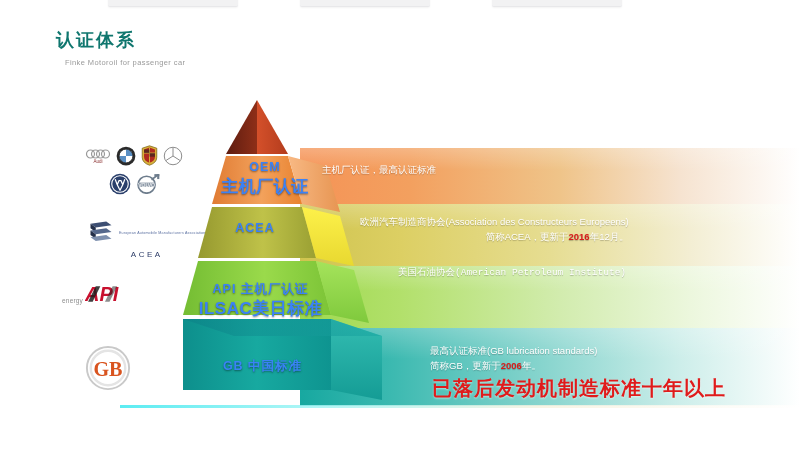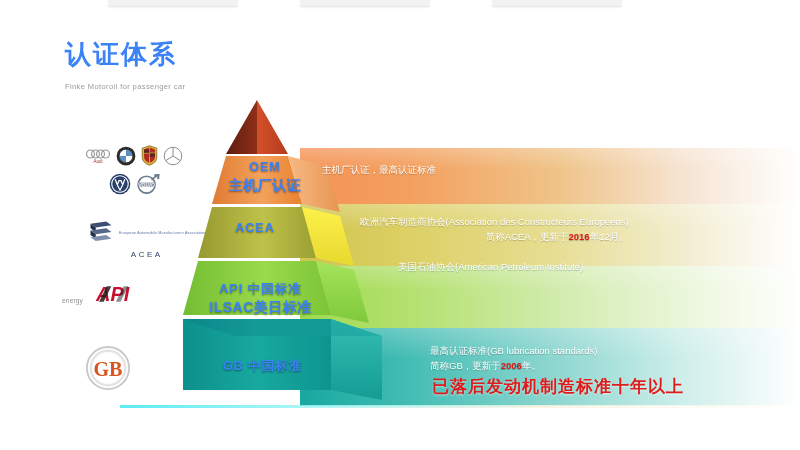--- a/index.html
+++ b/index.html
@@ -42,26 +42,26 @@
   .thumb-ghost.t2 { left: 300px; width: 130px; }
   .thumb-ghost.t3 { left: 492px; width: 130px; }
 
   
   .heading {
     position: absolute;
     left: 52px;
     top: 27px;
   }
   .title {
-    font-size: 26px;
+    font-size: 18px;
     font-weight: bold;
-    color: #3b82f6;
+    color: #0f766e;
     letter-spacing: 2px;
     line-height: 1.1;
-    margin: 13px;
+    margin: 4px;
   }
   .subtitle {
     font-size: 7.5px;
     color: #9a9a9a;
     letter-spacing: 0.4px;
     margin-top: 7px;
     padding-left: 13px;
   }
 
   
@@ -109,29 +109,29 @@
     text-shadow: 0 1px 1px rgba(0,0,0,0.25);
     white-space: nowrap;
   }
   .desc .hl {
     color: #d81b1b;
     font-weight: bold;
     margin-top: 24px;
   }
   .desc-oem  { left: 322px; top: 163px; }
   .desc-acea { left: 360px; top: 215px; text-align: right; }
-  .desc-api  { left: 398px; top: 260px; }
+  .desc-api  { left: 398px; top: 266px; font-family: Liberation Mono, monospace; }
   .desc-gb   { left: 430px; top: 344px; }
 
   .desc-warn {
     position: absolute;
     z-index: 6;
     left: 432px;
     top: 375px;
-    font-size: 17px;
+    font-size: 20px;
     font-weight: bold;
     color: #e01b1b;
     letter-spacing: 1px;
     text-shadow: 0 1px 2px rgba(255,255,255,0.55);
     white-space: nowrap;
   }
 
   
   .pyramid {
     position: absolute;
@@ -147,21 +147,21 @@
     position: absolute;
     z-index: 7;
     color: #3b82f6;
     font-weight: bold;
     text-align: center;
     text-shadow: 0 1px 2px rgba(0,0,0,0.45);
     line-height: 1.35;
     white-space: nowrap;
   }
   .tier-label .lab-main { font-size: 12.5px; letter-spacing: 1px; }
-  .tier-label .lab-sub  { font-size: 14px; letter-spacing: 0.5px; }
+  .tier-label .lab-sub  { font-size: 17px; letter-spacing: 0.5px; }
 
   .lbl-oem  { left: 205px; top: 159px; width: 120px; }
   .lbl-acea { left: 190px; top: 220px; width: 130px; }
   .lbl-api  { left: 178px; top: 281px; width: 165px; }
   .lbl-gb   { left: 170px; top: 358px; width: 185px; }
 
   
   .logo-col { position: absolute; z-index: 8; }
 
   .oem-logos {
@@ -185,21 +185,21 @@
     line-height: 1.45;
     letter-spacing: 0.2px;
   }
   .acea-name {
     font-size: 8px;
     color: #2b3b66;
     letter-spacing: 2.5px;
     margin-top: 2px;
   }
 
-  .api-logo { left: 62px; top: 283px; display: flex; align-items: flex-end; gap: 13px; }
+  .api-logo { left: 62px; top: 283px; display: flex; align-items: flex-end; gap: 2px; }
   .api-energy {
     font-size: 6.5px;
     color: #8d8d8d;
     margin-bottom: 5px;
     letter-spacing: 0.2px;
   }
 
   .gb-logo { left: 85px; top: 345px; }
 </style>
 </head>
@@ -304,21 +304,21 @@
   </div>
 
   <div class="tier-label lbl-oem">
     <div class="lab-main">OEM</div>
     <div class="lab-sub">主机厂认证</div>
   </div>
   <div class="tier-label lbl-acea">
     <div class="lab-main">ACEA</div>
   </div>
   <div class="tier-label lbl-api">
-    <div class="lab-main">API   中国标准</div>
+    <div class="lab-main">API   主机厂认证</div>
     <div class="lab-sub">ILSAC美日标准</div>
   </div>
   <div class="tier-label lbl-gb">
     <div class="lab-main">GB    中国标准</div>
   </div>
 
   <div class="desc desc-oem">
     <div>主机厂认证，最高认证标准</div>
   </div>
 

